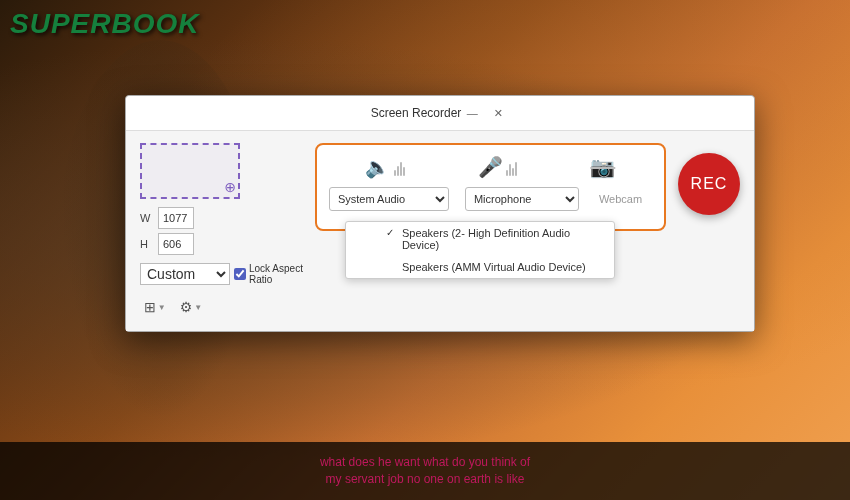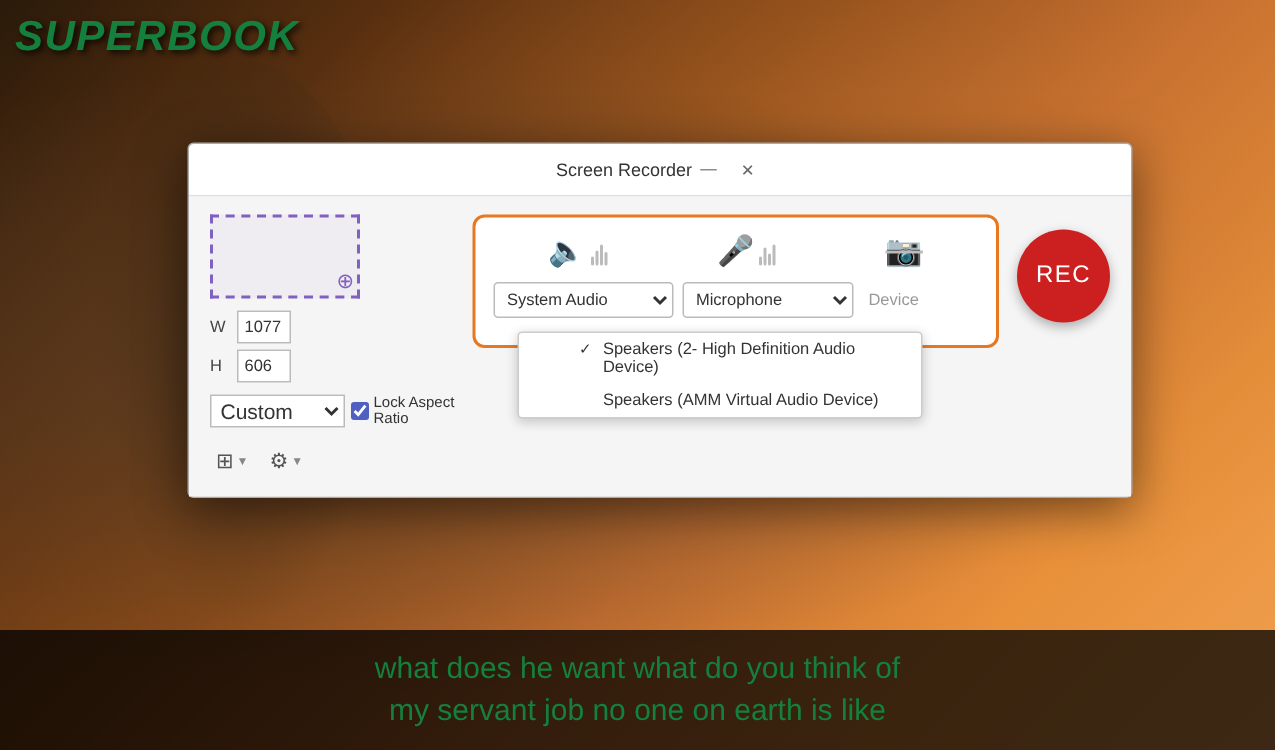--- a/index.html
+++ b/index.html
@@ -48,22 +48,22 @@
       position: absolute;
       bottom: 0;
       left: 0;
       right: 0;
       background: rgba(0,0,0,0.75);
       padding: 12px 20px;
       z-index: 10;
       text-align: center;
     }
     .subtitle-text {
-      color: #15803d;
-      font-size: 20px;
+      color: #be185d;
+      font-size: 12px;
       font-weight: 500;
       line-height: 1.4;
       text-align: center;
     }
 
     
     .dialog {
       position: absolute;
       top: 95px;
       left: 125px;
@@ -243,21 +243,21 @@
       height: 18px;
     }
     .bar {
       width: 2px;
       background: #bbb;
       border-radius: 1px;
     }
 
     .av-controls-row {
       display: flex;
-      gap: 6px;
+      gap: 16px;
       margin-bottom: 8px;
     }
     .av-select {
       height: 24px;
       border: 1px solid #bbb;
       background: white;
       font-size: 11px;
       padding: 0 4px;
       color: #333;
       border-radius: 3px;
@@ -420,21 +420,21 @@
         </div>
       </div>
 
       <div class="av-controls-row">
         <select class="av-select av-select-system">
           <option>System Audio</option>
         </select>
         <select class="av-select av-select-mic">
           <option>Microphone</option>
         </select>
-        <span class="webcam-label">Device</span>
+        <span class="webcam-label">Webcam</span>
       </div>
 
       <div class="dropdown-list">
         <div class="dropdown-item selected">Speakers (2- High Definition Audio Device)</div>
         <div class="dropdown-item">Speakers (AMM Virtual Audio Device)</div>
       </div>
     </div>
 
     <button class="rec-button">
       <span class="rec-label">REC</span>

